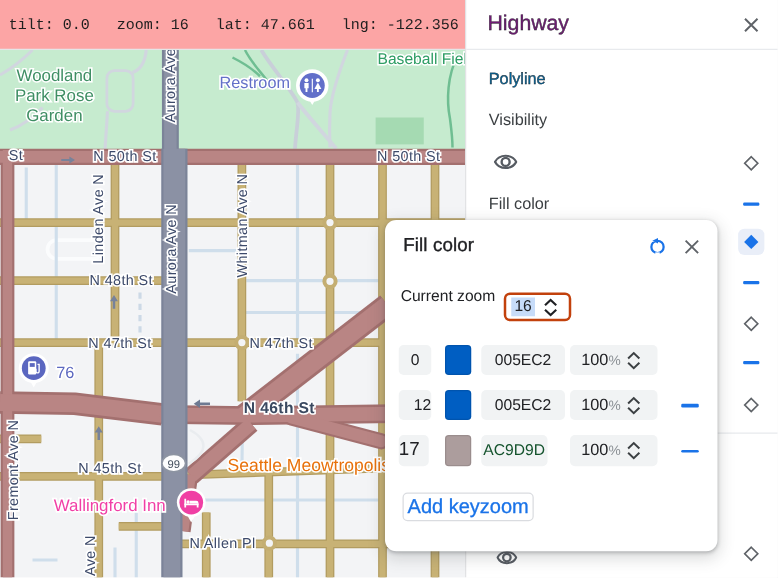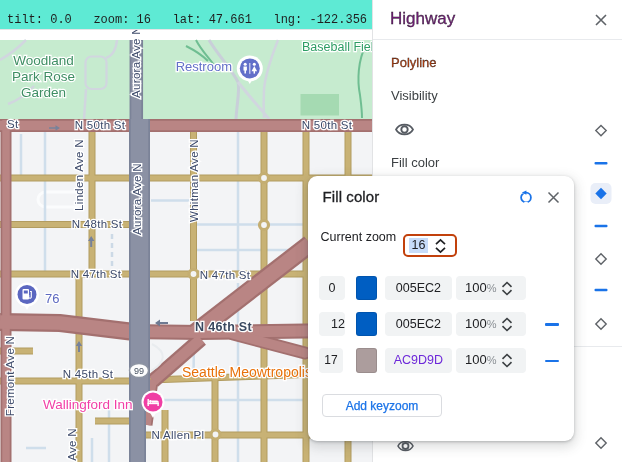--- a/index.html
+++ b/index.html
@@ -215,36 +215,36 @@
       <rect x="157.4" y="402.8" width="1.4" height="3.2"></rect>
     </g>
   </g>
 
   <g>
     <ellipse cx="139" cy="370.5" rx="9.5" ry="7" fill="#fdfdfe" stroke="#8d94a2" stroke-width="1.4"></ellipse>
     <text x="139" y="374" text-anchor="middle" font-size="9" font-weight="500" fill="#45505f">99</text>
   </g>
 </svg>
 
-<div class="abs" style="left:0;top:0;width:372px;height:30px;background:#5eead4;border-bottom:1px solid #e4e5e7;box-sizing:border-box">
+<div class="abs" style="left:0;top:0;width:372px;height:40px;background:#fca5a5;border-bottom:1px solid #e4e5e7;box-sizing:border-box">
 
   <div class="t" style="left:7px;top:0;line-height:40px;font-family:'Liberation Mono',monospace;font-size:12px;color:#1f1f1f">tilt: 0.0&nbsp;&nbsp;&nbsp;zoom: 16&nbsp;&nbsp;&nbsp;lat: 47.661&nbsp;&nbsp;&nbsp;lng: -122.356</div>
 </div>
 
 <div class="abs" style="left:372px;top:0;width:250px;height:462px;background:#fff;border-left:1px solid #e2e3e5;box-sizing:border-box">
 
   <div class="t" style="left:17px;top:12px;font-size:17px;font-weight:500;color:#701a75;line-height:13px;-webkit-text-stroke:0.3px #202124">Highway</div>
 
   <svg class="abs" style="left:221px;top:12.5px" width="14" height="14" viewBox="0 0 14 14">
         <path d="M2,2 L12,12 M12,2 L2,12" stroke="#5f6368" stroke-width="1.6" fill="none"></path>
       </svg>
 
   <div class="abs" style="left:0;top:39px;width:250px;height:1px;background:#e8eaed"></div>
 
-  <div class="t" style="left:18px;top:56px;font-size:13px;font-weight:500;color:#c2410c;line-height:13px;-webkit-text-stroke:0.3px #202124">Polyline</div>
+  <div class="t" style="left:18px;top:56px;font-size:13px;font-weight:500;color:#0369a1;line-height:13px;-webkit-text-stroke:0.3px #202124">Polyline</div>
 
   <div class="t" style="left:18px;top:88.5px;font-size:13px;color:#3c4043;line-height:13px">Visibility</div>
 
   <svg class="abs" style="left:22px;top:121.5px" width="19" height="15" viewBox="0 0 19 15">
     <path d="M1,7.5 C4.5,1.0 14.5,1.0 18,7.5 C14.5,14.0 4.5,14.0 1,7.5 Z" fill="none" stroke="#565b62" stroke-width="1.7"></path>
     <circle cx="9.5" cy="7.5" r="3.2" fill="none" stroke="#565b62" stroke-width="1.9"></circle>
   </svg>
 
   <div class="t" style="left:18px;top:155.5px;font-size:13px;color:#3c4043;line-height:13px">Fill color</div>
 
@@ -315,28 +315,28 @@
   <div class="abs" style="left:76.8px;top:136.3px;width:67.2px;height:24.5px;background:#f1f3f4;border-radius:4px;text-align:center;font-size:12.5px;color:#202124;line-height:24.5px">005EC2</div>
   <div class="abs" style="left:148px;top:136.3px;width:69.5px;height:24.5px;background:#f1f3f4;border-radius:4px;font-size:13px;line-height:24.5px">
     <span style="margin-left:9px;color:#202124">100</span><span style="color:#8a8f94;font-size:11px">%</span>
     <svg class="abs" style="left:43.5px;top:5px" width="14" height="15" viewBox="0 0 14 15">
           <path d="M2.5,5.8 L7,1.5 L11.5,5.8 M2.5,9.2 L7,13.5 L11.5,9.2" fill="none" stroke="#3c4043" stroke-width="1.6"></path>
         </svg>
   </div>
 
   <div class="abs" style="left:237px;top:147.7px;width:13.5px;height:2.6px;border-radius:1px;background:#1a73e8"></div>
 
-  <div class="abs" style="left:11px;top:172.6px;width:24px;height:24.5px;background:#f1f3f4;border-radius:4px;text-align:center;font-size:12px;color:#202124;line-height:24.5px">17</div>
+  <div class="abs" style="left:11px;top:172.6px;width:24px;height:24.5px;background:#f1f3f4;border-radius:4px;font-size:15px;color:#202124;line-height:24.5px">17</div>
   <div class="abs" style="left:47.8px;top:172.6px;width:21.7px;height:24.5px;background:#AC9D9D;border-radius:3px;box-shadow:inset 0 0 0 1px rgba(0,0,0,.10)"></div>
-  <div class="abs" style="left:76.8px;top:172.6px;width:67px;height:24.5px;background:#f1f3f4;border-radius:4px;text-align:center;font-size:12.5px;color:#6d28d9;line-height:24.5px">AC9D9D</div>
+  <div class="abs" style="left:76.8px;top:172.6px;width:53px;height:24.5px;background:#f1f3f4;border-radius:4px;text-align:center;font-size:12.5px;color:#14532d;line-height:24.5px">AC9D9D</div>
   <div class="abs" style="left:148px;top:172.6px;width:69.5px;height:24.5px;background:#f1f3f4;border-radius:4px;font-size:13px;line-height:24.5px">
     <span style="margin-left:9px;color:#202124">100</span><span style="color:#8a8f94;font-size:11px">%</span>
     <svg class="abs" style="left:43.5px;top:5px" width="14" height="15" viewBox="0 0 14 15">
           <path d="M2.5,5.8 L7,1.5 L11.5,5.8 M2.5,9.2 L7,13.5 L11.5,9.2" fill="none" stroke="#3c4043" stroke-width="1.6"></path>
         </svg>
   </div>
 
   <div class="abs" style="left:237px;top:184px;width:13.5px;height:2.6px;border-radius:1px;background:#1a73e8"></div>
 
-  <div class="abs" style="left:14px;top:218px;width:120px;height:23.5px;border:1px solid #dadce0;border-radius:4px;box-sizing:border-box;text-align:center;font-size:12px;font-weight:500;color:#1a73e8;line-height:22px;-webkit-text-stroke:0.25px #1a73e8">Add keyzoom</div>
+  <div class="abs" style="left:14px;top:218px;width:105px;height:23.5px;border:1px solid #dadce0;border-radius:4px;box-sizing:border-box;text-align:center;font-size:16px;font-weight:500;color:#1a73e8;line-height:22px;-webkit-text-stroke:0.25px #1a73e8">Add keyzoom</div>
 </div>
 
 </div>
 
 </body></html>

